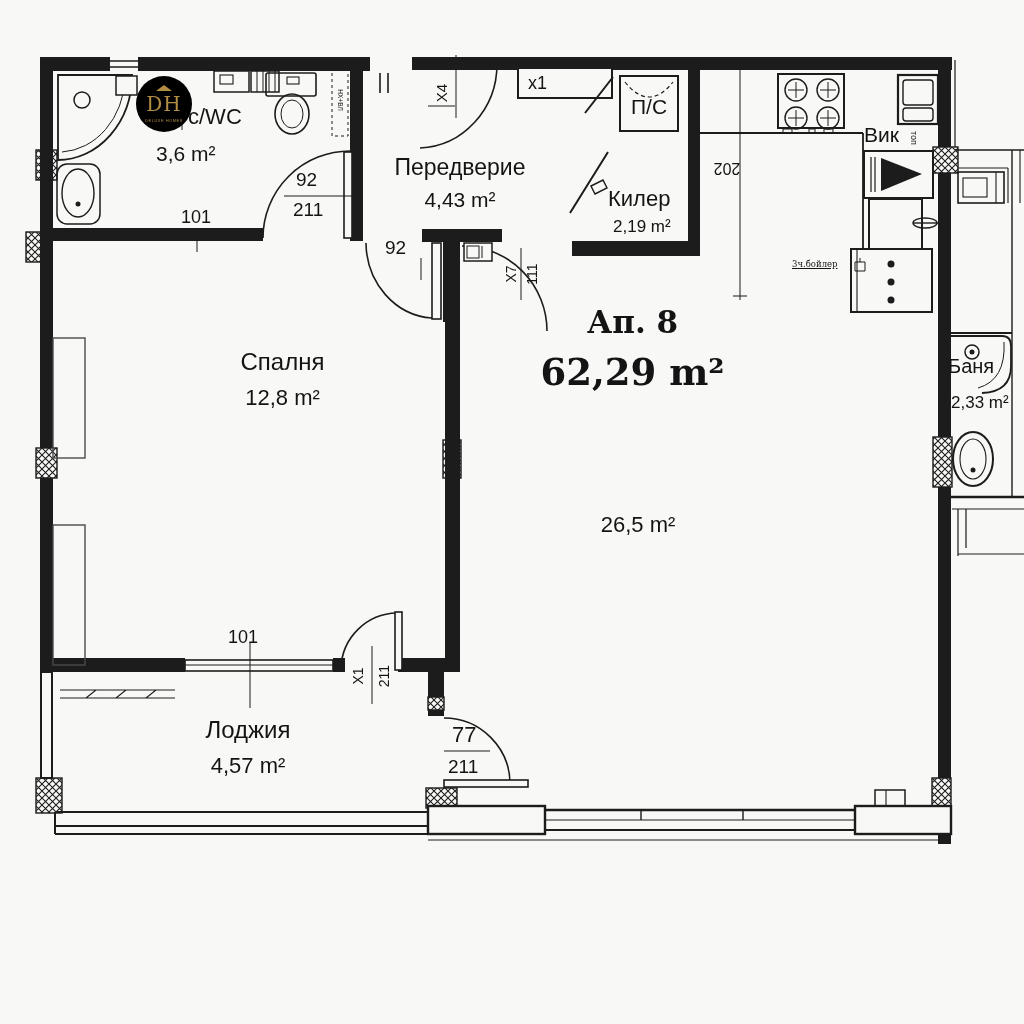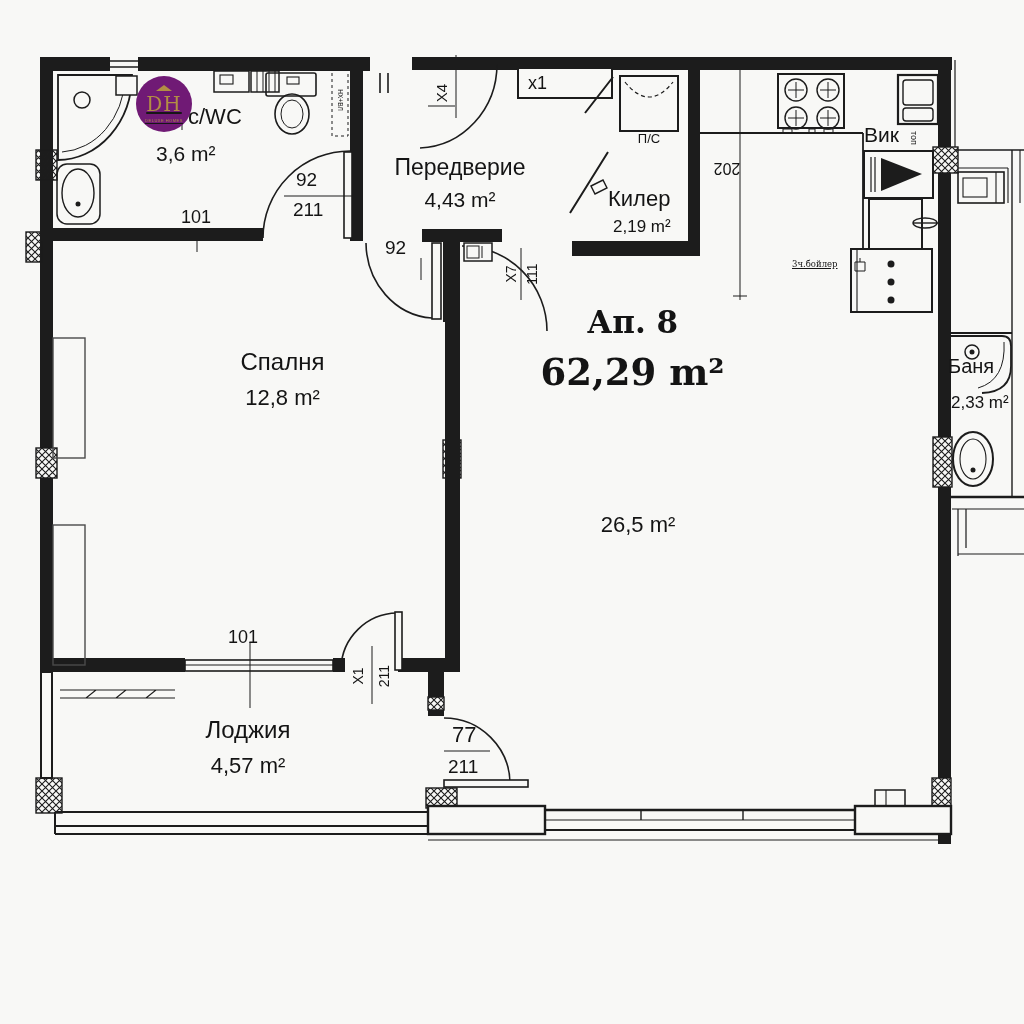--- a/index.html
+++ b/index.html
@@ -7,21 +7,21 @@
          font-family:"Liberation Sans",sans-serif;color:#161616;}
   #plan-svg{position:absolute;left:0;top:0;}
   .lbl{position:absolute;white-space:nowrap;color:#141414;line-height:1;}
   .ctr{text-align:center;}
   .serifbold{font-family:"DejaVu Serif",serif;font-weight:bold;text-align:center;}
   .rot{transform:translate(-50%,-50%) rotate(-90deg);transform-origin:center;}
   .rot90{transform:translate(-50%,-50%) rotate(90deg);transform-origin:center;}
   .rot180{transform:translate(-50%,-50%) rotate(180deg);transform-origin:center;}
   .note{text-decoration:underline;font-family:"DejaVu Serif",serif;}
   #logo{position:absolute;left:136px;top:76px;width:56px;height:56px;border-radius:50%;
-        background:#701a75;display:flex;flex-direction:column;align-items:center;justify-content:center;text-decoration:underline;}
+        background:#000000;display:flex;flex-direction:column;align-items:center;justify-content:center;}
   #logo .mono{color:#b28e44;font-family:"DejaVu Serif",serif;font-size:20px;letter-spacing:1px;}
   #logo .roof{width:0;height:0;border-left:8px solid transparent;border-right:8px solid transparent;
         border-bottom:6px solid #b28e44;margin-bottom:1px;}
   #logo .sub{color:#b28e44;font-size:4px;letter-spacing:.5px;margin-top:2px;}
 </style>
 </head>
 <body>
 
 <div id="stage">
 
@@ -272,21 +272,21 @@
 <div class="lbl ctr" style="left:168px;top:718px;width:160px;font-size:24px;">Лоджия</div>
 <div class="lbl ctr" style="left:168px;top:755px;width:160px;font-size:22px;">4,57 m²</div>
 
 <div class="lbl" style="left:948px;top:356px;font-size:20px;">Баня</div>
 <div class="lbl" style="left:951px;top:394px;font-size:17px;">2,33 m²</div>
 
 <div class="lbl" style="left:864px;top:124px;font-size:21px;">Вик</div>
 <div class="lbl rot90" style="left:913px;top:138px;font-size:9px;">топ</div>
 
 <div class="lbl" style="left:528px;top:74px;font-size:18px;">x1</div>
-<div class="lbl ctr" style="left:620px;top:96px;width:58px;font-size:13px;margin-top:36px;">П/С</div>
+<div class="lbl ctr" style="left:620px;top:96px;width:58px;font-size:21px;">П/С</div>
 
 <div class="lbl" style="left:296px;top:170px;font-size:19px;">92</div>
 <div class="lbl" style="left:293px;top:200px;font-size:19px;">211</div>
 <div class="lbl" style="left:181px;top:208px;font-size:18px;">101</div>
 
 <div class="lbl" style="left:385px;top:238px;font-size:19px;">92</div>
 <div class="lbl" style="left:228px;top:628px;font-size:18px;">101</div>
 
 <div class="lbl" style="left:452px;top:724px;font-size:22px;">77</div>
 <div class="lbl" style="left:448px;top:757px;font-size:19px;">211</div>

